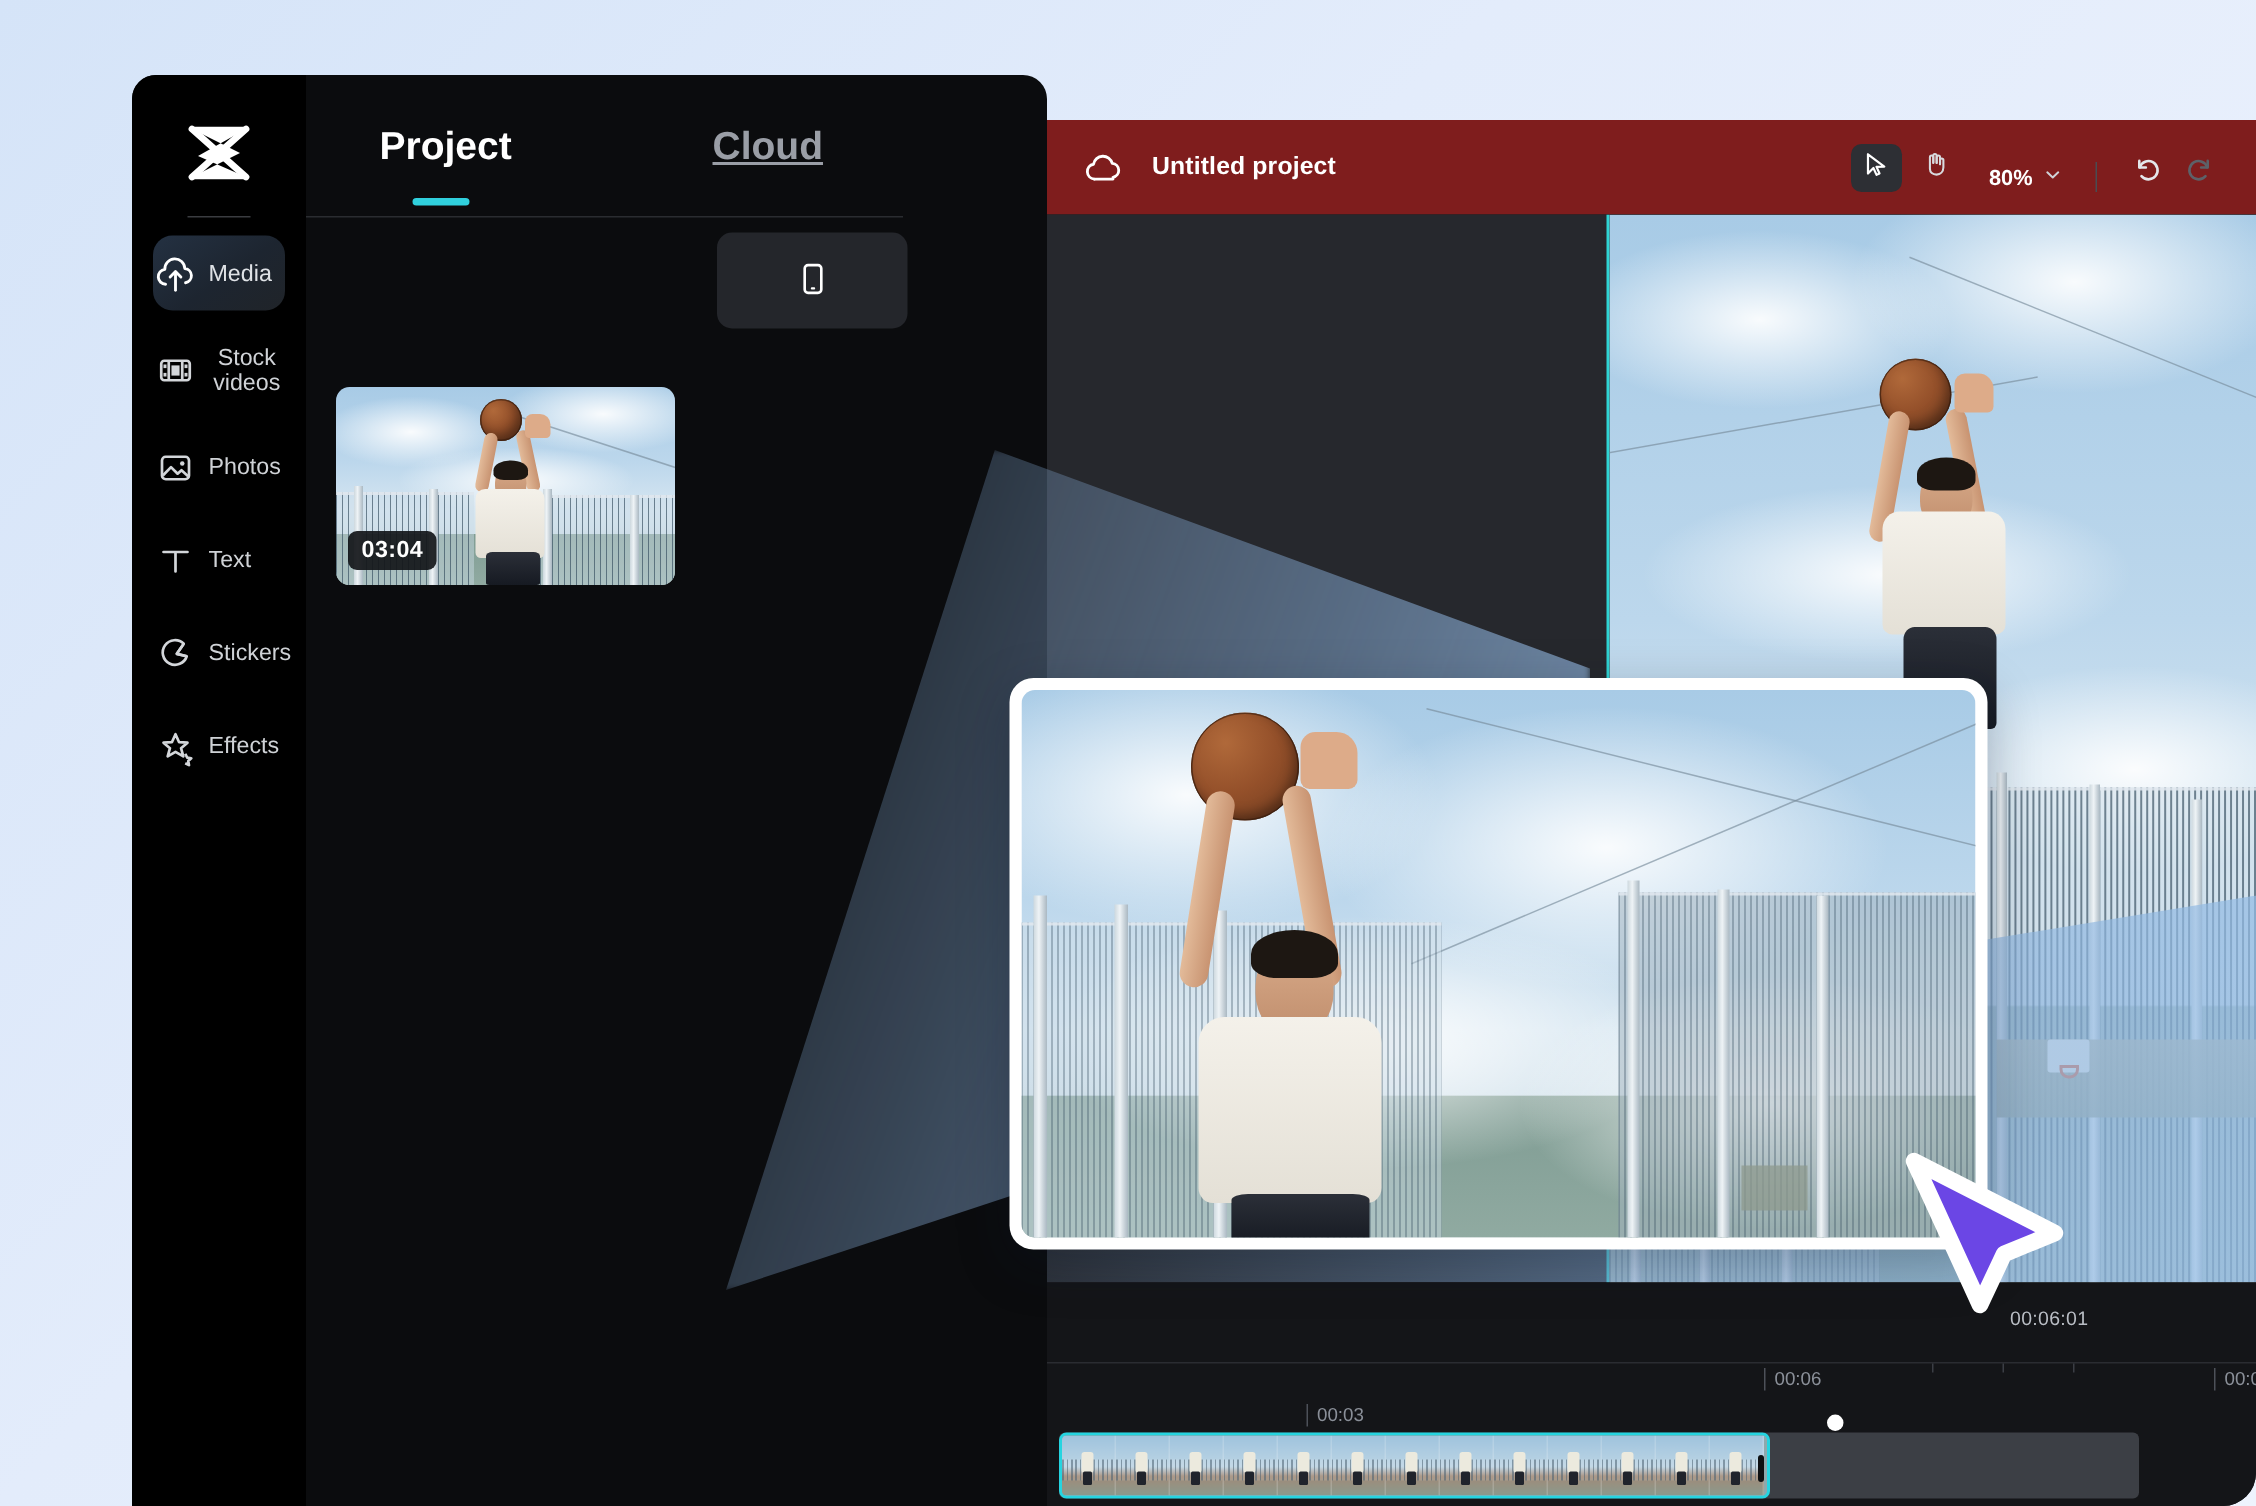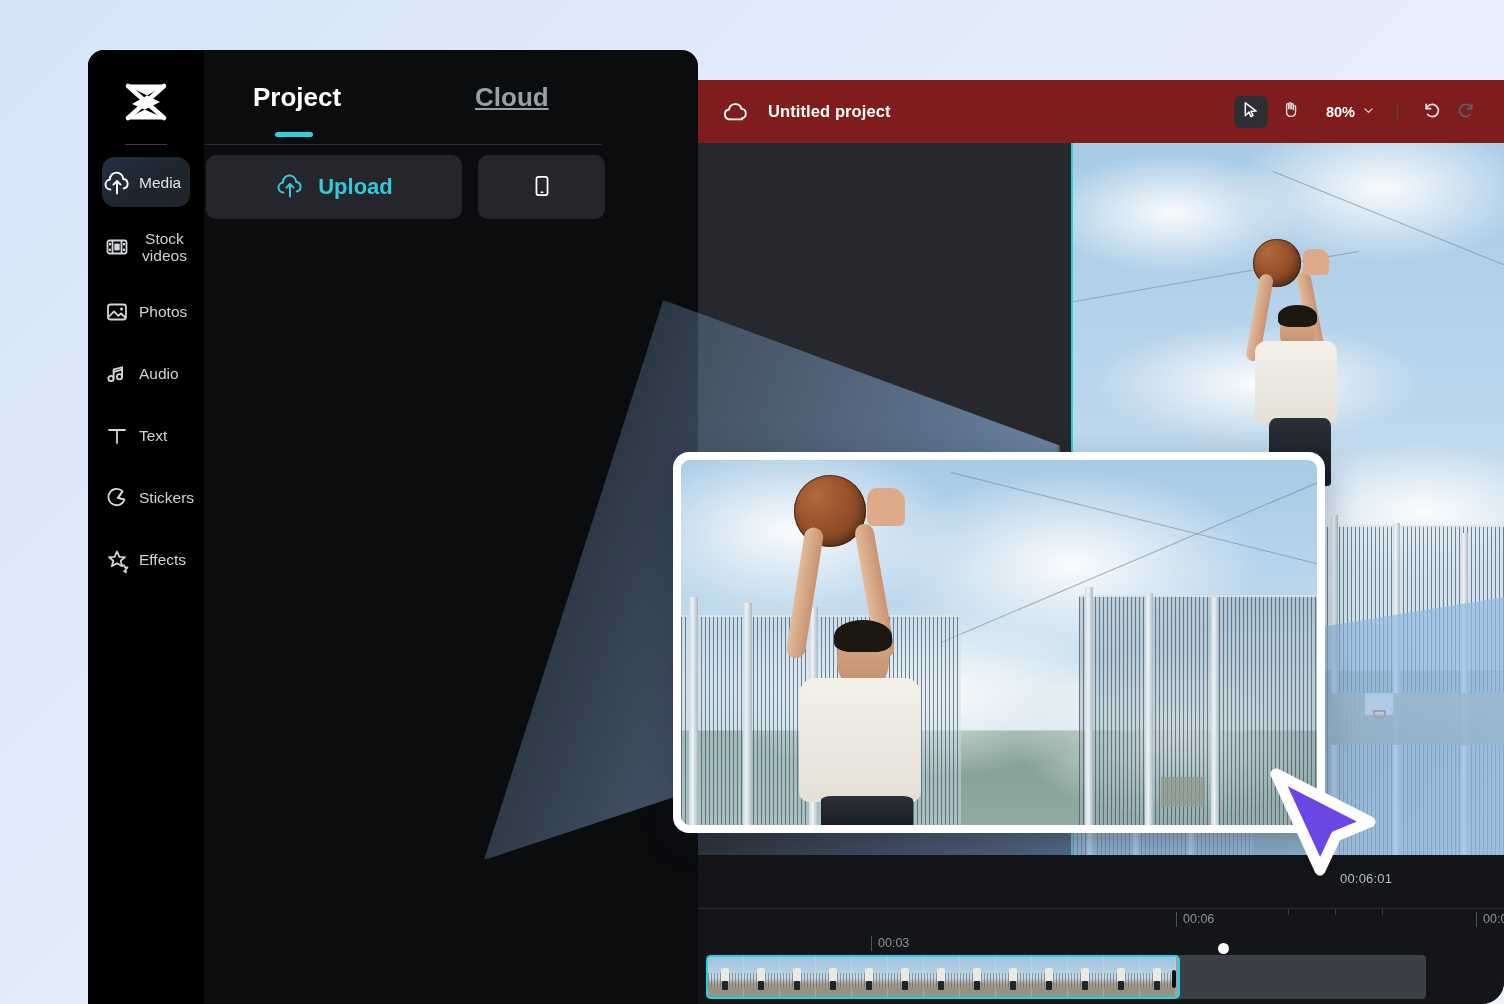--- a/index.html
+++ b/index.html
@@ -24,21 +24,21 @@
     position: absolute; left: 0; top: 0; width: 100%; height: 63px;
     background: #7f1d1d;
     display: flex; align-items: center; padding: 0 22px;
   }
   .cloud-logo { width: 30px; height: 30px; flex: 0 0 auto; margin-right: 18px; }
   #project-title {
     color: #ffffff; font-size: 16.5px; font-weight: bold;
     letter-spacing: .1px;
   }
   #topbar-tools {
-    margin-left: auto; display: flex; align-items: center; gap: 6px;
+    margin-left: auto; display: flex; align-items: flex-end; gap: 6px;
   }
   .tool-btn {
     width: 34px; height: 32px; border-radius: 7px;
     display: flex; align-items: center; justify-content: center;
     background: transparent; border: none; cursor: pointer;
   }
   .tool-btn.active { background: #2d2f34; }
   #zoom-control {
     display: flex; align-items: center; gap: 7px;
     margin-left: 12px; cursor: pointer;
@@ -333,31 +333,20 @@
       <span class="rail-icon">
         <svg viewBox="0 0 30 30" width="30" height="30" fill="none" stroke="#d3d6da" stroke-width="1.8" stroke-linejoin="round">
           <rect x="6" y="7.5" width="18" height="15" rx="2.5"></rect>
           <circle cx="19.5" cy="12" r="1.5" fill="#d3d6da" stroke="none"></circle>
           <path d="M6.6 20 12 14.4l4.4 4.4 2.6-2.3 4.4 4"></path>
         </svg>
       </span>
       <span class="rail-label">Photos</span>
     </div>
 
-    <div class="rail-item">
-      <span class="rail-icon">
-        <svg viewBox="0 0 30 30" width="30" height="30" fill="none" stroke="#d3d6da" stroke-width="1.8" stroke-linecap="round">
-          <circle cx="9" cy="19.5" r="2.6"></circle>
-            <circle cx="17.5" cy="17.8" r="2.6"></circle>
-          <path d="M11.6 19.5V10.5l8.5-2.1v9.4"></path>
-            <path d="M11.6 12.8 20.1 10.6"></path>
-        </svg>
-      </span>
-      <span class="rail-label">Audio</span>
-    </div>
 
     <div class="rail-item">
       <span class="rail-icon">
         <svg viewBox="0 0 30 30" width="30" height="30" fill="none" stroke="#d3d6da" stroke-width="1.8" stroke-linecap="round">
           <path d="M7 9h16M15 9v13"></path>
         </svg>
       </span>
       <span class="rail-label">Text</span>
     </div>
 
@@ -384,40 +373,53 @@
   </div>
 
   <div id="panel-body">
     <div id="tabs">
       <span class="tab" id="tab-project">Project</span>
       <span class="tab" id="tab-cloud">Cloud</span>
       <div id="tab-underline"></div>
       <div id="tabs-rule"></div>
     </div>
 
-    <button id="upload-btn">
-      <span>
-        <svg viewBox="0 0 30 30" width="30" height="30" fill="none" stroke="#35c8da" stroke-width="2" stroke-linecap="round" stroke-linejoin="round">
-          <path d="M8.4 21.5a5 5 0 0 1-.5-9.96A6.6 6.6 0 0 1 21.2 11a4.8 4.8 0 0 1 .5 9.5"></path>
-          <path d="M15 25.5V13.5"></path>
-            <path d="M11.4 16.6 15 13 18.6 16.6"></path>
-        </svg>
-      </span>
-      <span id="upload-label">Upload</span>
-    </button>
 
     <button id="device-btn">
       <span>
         <svg viewBox="0 0 26 30" width="24" height="28" fill="none" stroke="#ffffff" stroke-width="1.9" stroke-linejoin="round">
           <rect x="7" y="5" width="12" height="20" rx="2.4"></rect>
           <rect x="11.4" y="21" width="3.2" height="1.6" rx=".8" fill="#ffffff" stroke="none"></rect>
         </svg>
       </span>
     </button>
 
+    <div id="media-thumb">
+      <div class="scene" style="position:absolute;inset:0;">
+        <div class="cloudpatch" style="left:-10px;top:6px;width:120px;height:48px;"></div>
+        <div class="cloudpatch" style="left:108px;top:-8px;width:140px;height:52px;"></div>
+        <div class="cloudpatch" style="left:40px;top:40px;width:160px;height:44px;"></div>
+        <div class="wire" style="left:118px;top:18px;width:130px;transform:rotate(18deg);"></div>
+        <div class="fence" style="left:0;width:92px;height:62px;"></div>
+        <div class="fence" style="left:128px;width:98px;height:60px;"></div>
+        <div class="fencepost" style="left:12px;height:66px;"></div>
+        <div class="fencepost" style="left:62px;height:64px;"></div>
+        <div class="fencepost" style="left:138px;height:64px;"></div>
+        <div class="fencepost" style="left:196px;height:60px;"></div>
+        <div class="ball" style="left:96px;top:8px;width:28px;height:28px;"></div>
+        <div class="arm" style="left:92px;top:30px;width:9px;height:40px;transform:rotate(11deg);"></div>
+        <div class="arm" style="left:128px;top:28px;width:9px;height:42px;transform:rotate(-12deg);"></div>
+        <div style="position:absolute;left:126px;top:18px;width:17px;height:16px;background:#ddab89;border-radius:5px 7px 3px 3px;"></div>
+        <div class="player-head" style="left:106px;top:52px;width:21px;height:25px;"></div>
+        <div class="player-hair" style="left:105px;top:49px;width:23px;height:13px;"></div>
+        <div class="player-shirt" style="left:93px;top:68px;width:46px;height:46px;"></div>
+        <div class="player-shorts" style="left:100px;top:110px;width:36px;height:22px;"></div>
+      </div>
+      <span id="thumb-duration">03:04</span>
+    </div>
   </div>
 </div>
 
 <div id="editor-window">
 
   <div id="editor-topbar">
     <span class="cloud-logo">
       <svg viewBox="0 0 30 30" width="30" height="30" fill="none" stroke="#ffffff" stroke-width="1.9" stroke-linecap="round" stroke-linejoin="round">
         <path d="M9.5 22.4a5 5 0 0 1-.5-9.9 6.4 6.4 0 0 1 12.5-.6 4.7 4.7 0 0 1 .5 9.3"></path>
         <path d="M9.5 22.4h12.5"></path>

